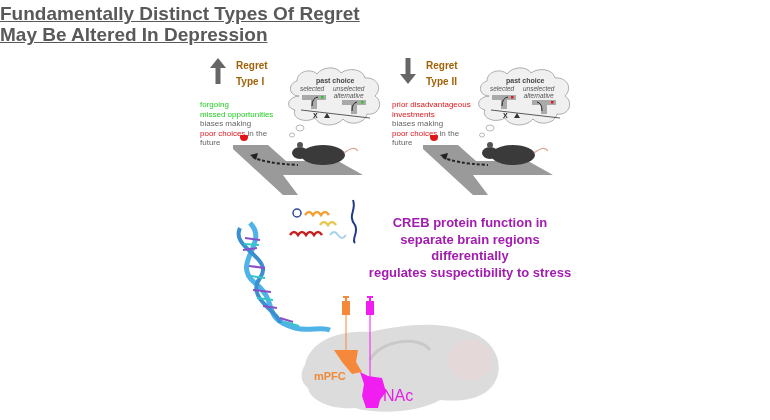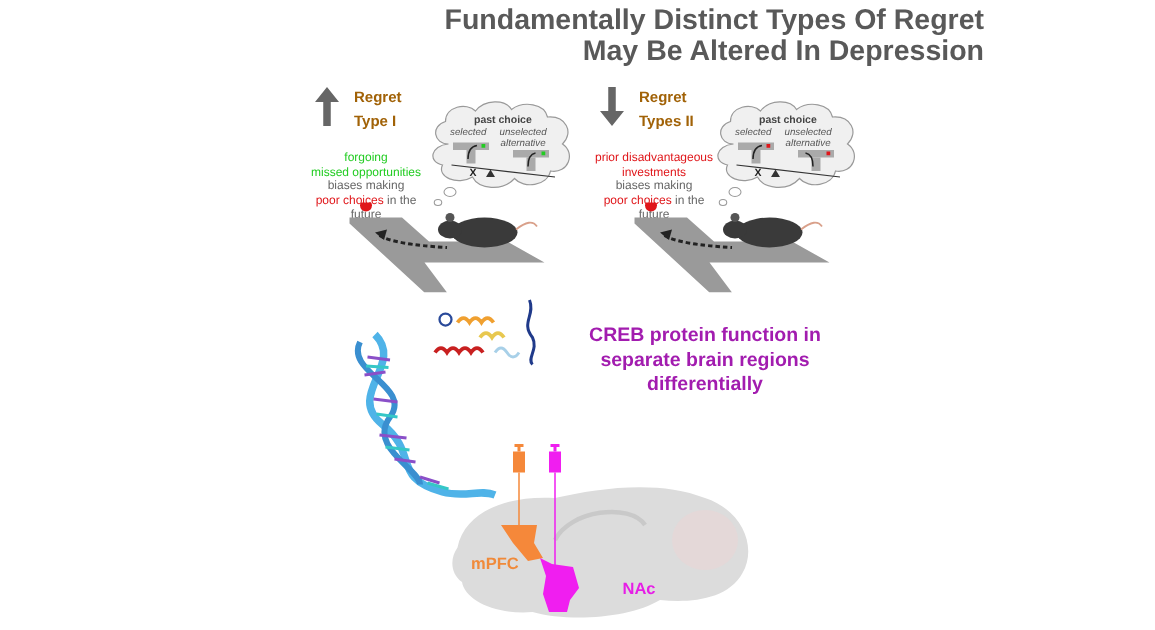--- a/index.html
+++ b/index.html
@@ -1,25 +1,25 @@
 <!DOCTYPE html>
 <html><head>
 <meta charset="utf-8">
 <style>
   html, body { margin:0; padding:0; background:#ffffff; }
   body { width:770px; height:420px; position:relative; overflow:hidden; font-family:"Liberation Sans", sans-serif; }
   .abs { position:absolute; }
-  .title { left:0; width:656px; top:3px; text-align:right; color:#595959; font-weight:bold; font-size:19px; line-height:21px; }
+  .title { left:0; width:656px; top:3px; text-align:left; color:#595959; font-weight:bold; font-size:19px; line-height:21px;text-decoration:underline; }
   .regret-label { color:#a16207; font-weight:bold; font-size:10px; line-height:16px; }
-  .small { font-size:8px; line-height:9.5px; text-align:center; color:#666; }
+  .small { font-size:8px; line-height:9.5px; text-align:left; color:#666; }
   .green { color:#22cc22; }
   .red { color:#e0161a; }
   .creb { left:360px; top:215px; width:220px; text-align:center; color:#a21caf; font-weight:bold; font-size:13px; line-height:16.5px; }
   .label-mpfc { color:#f08a3a; font-weight:bold; font-size:11px; }
-  .label-nac { color:#e61ee6; font-weight:bold; font-size:11px;margin-left:32px; }
+  .label-nac { color:#e61ee6; font-weight:normal; font-size:16px; }
   .cloud-text { font-size:6.5px; color:#555; }
   .cloud-title { font-size:7px; font-weight:bold; color:#444; }
 </style>
 </head>
 <body>
 
 <div class="abs title">
   <div>Fundamentally Distinct Types Of Regret</div>
   <div>May Be Altered In Depression</div>
 </div>
@@ -79,21 +79,21 @@
     <path d="M116,18 Q126,10 130,16" stroke="#d9a08a" stroke-width="1.2" fill="none"></path>
   </svg>
 </div>
 
 <div class="abs" style="left:390px;top:52px;width:190px;height:155px;">
   <svg class="abs" style="left:10px;top:6px;" width="16" height="26" viewBox="0 0 16 26">
     <polygon points="8,26 16,16 10.5,16 10.5,0 5.5,0 5.5,16 0,16" fill="#666"></polygon>
   </svg>
   <div class="abs regret-label" style="left:36px;top:6px;">
     <div>Regret</div>
-    <div>Types II</div>
+    <div>Type II</div>
   </div>
   <div class="abs small" style="left:2px;top:48px;width:88px;">
     <div class="red">prior disadvantageous</div>
     <div class="red">investments</div>
     <div>biases making</div>
     <div><span class="red">poor choices</span><span> in the future</span></div>
   </div>
 
   <svg class="abs" style="left:85px;top:14px;" width="100" height="65" viewBox="0 0 100 65">
     <path d="M14,30 C4,30 2,18 12,15 C12,5 26,2 32,8 C38,0 52,0 56,7 C64,1 78,3 80,12 C92,11 98,22 90,30 C99,36 94,50 82,48 C80,58 64,60 58,53 C50,62 34,60 30,52 C20,58 6,52 10,44 C0,42 2,31 14,30 Z" fill="#f0f0f0" stroke="#999" stroke-width="0.8"></path>
@@ -165,20 +165,21 @@
   <path d="M20,20 q4,-6 8,0 q4,-6 8,0 q4,-6 8,0" stroke="#f0a030" stroke-width="2.5" fill="none"></path>
   <path d="M35,30 q4,-6 8,0 q4,-6 8,0" stroke="#e8c850" stroke-width="2.5" fill="none"></path>
   <path d="M45,40 q4,-6 8,0 q4,6 8,0" stroke="#a8d0e8" stroke-width="2" fill="none"></path>
   <path d="M68,5 C72,15 62,20 70,30 C74,38 66,44 70,48" stroke="#203a8a" stroke-width="2" fill="none"></path>
   <circle cx="12" cy="18" r="4" stroke="#2a4a9a" stroke-width="1.5" fill="none"></circle>
 </svg>
 
 <div class="abs creb">
   <div>CREB protein function in</div>
   <div>separate brain regions differentially</div>
+  <div>regulates suspectibility to stress</div>
 </div>
 
 <svg class="abs" style="left:340px;top:296px;" width="12" height="62" viewBox="0 0 12 62">
   <rect x="3" y="0" width="6" height="2" fill="#f5883a"></rect>
   <rect x="5" y="2" width="2" height="3" fill="#f5883a"></rect>
   <rect x="2" y="5" width="8" height="14" fill="#f5883a"></rect>
   <line x1="6" y1="19" x2="6" y2="62" stroke="#f5883a" stroke-width="1"></line>
 </svg>
 <svg class="abs" style="left:364px;top:296px;" width="12" height="90" viewBox="0 0 12 90">
   <rect x="3" y="0" width="6" height="2" fill="#f01ef0"></rect>

